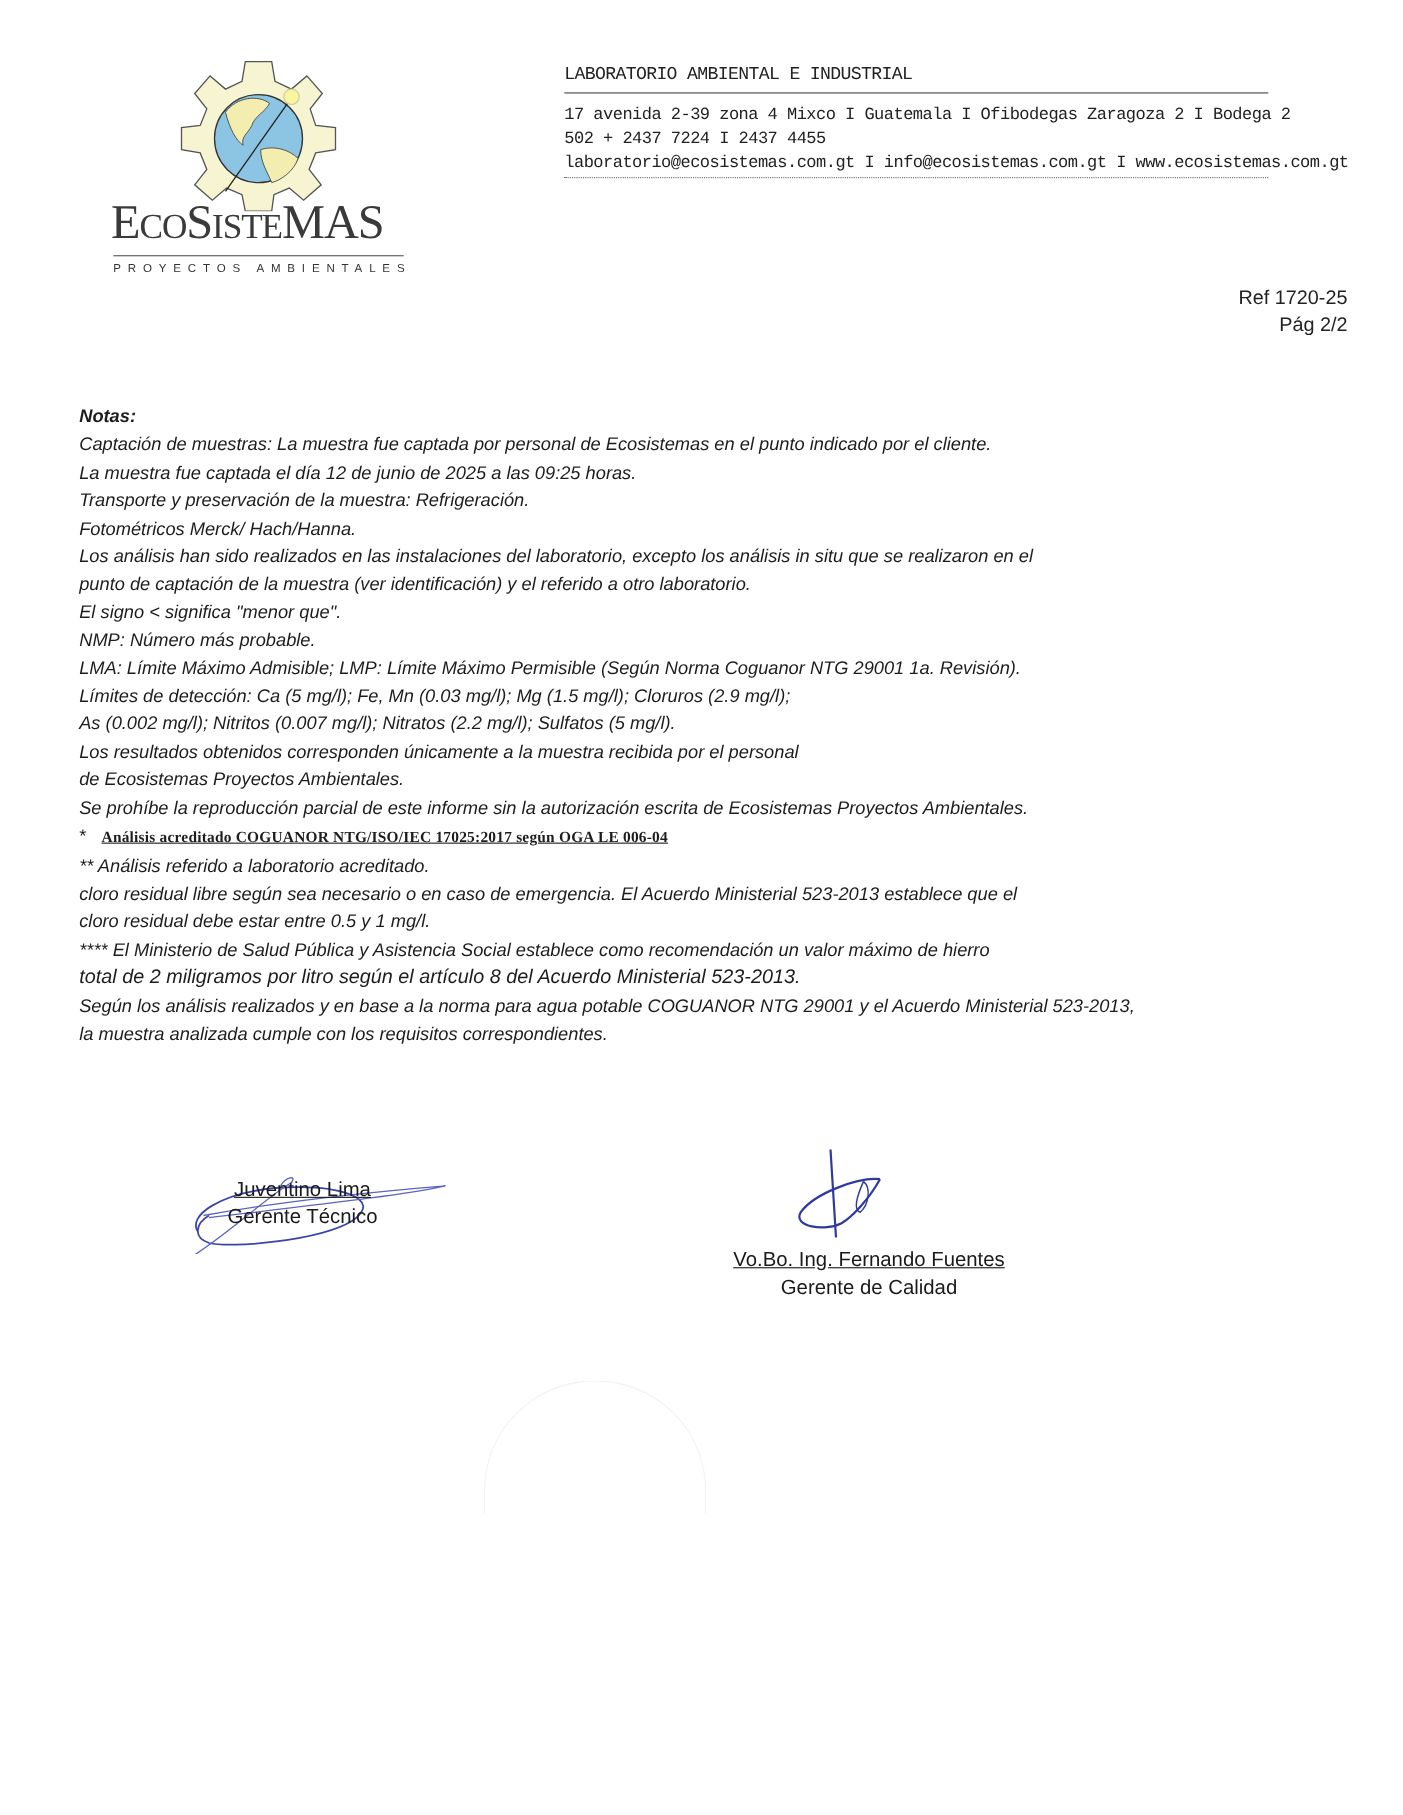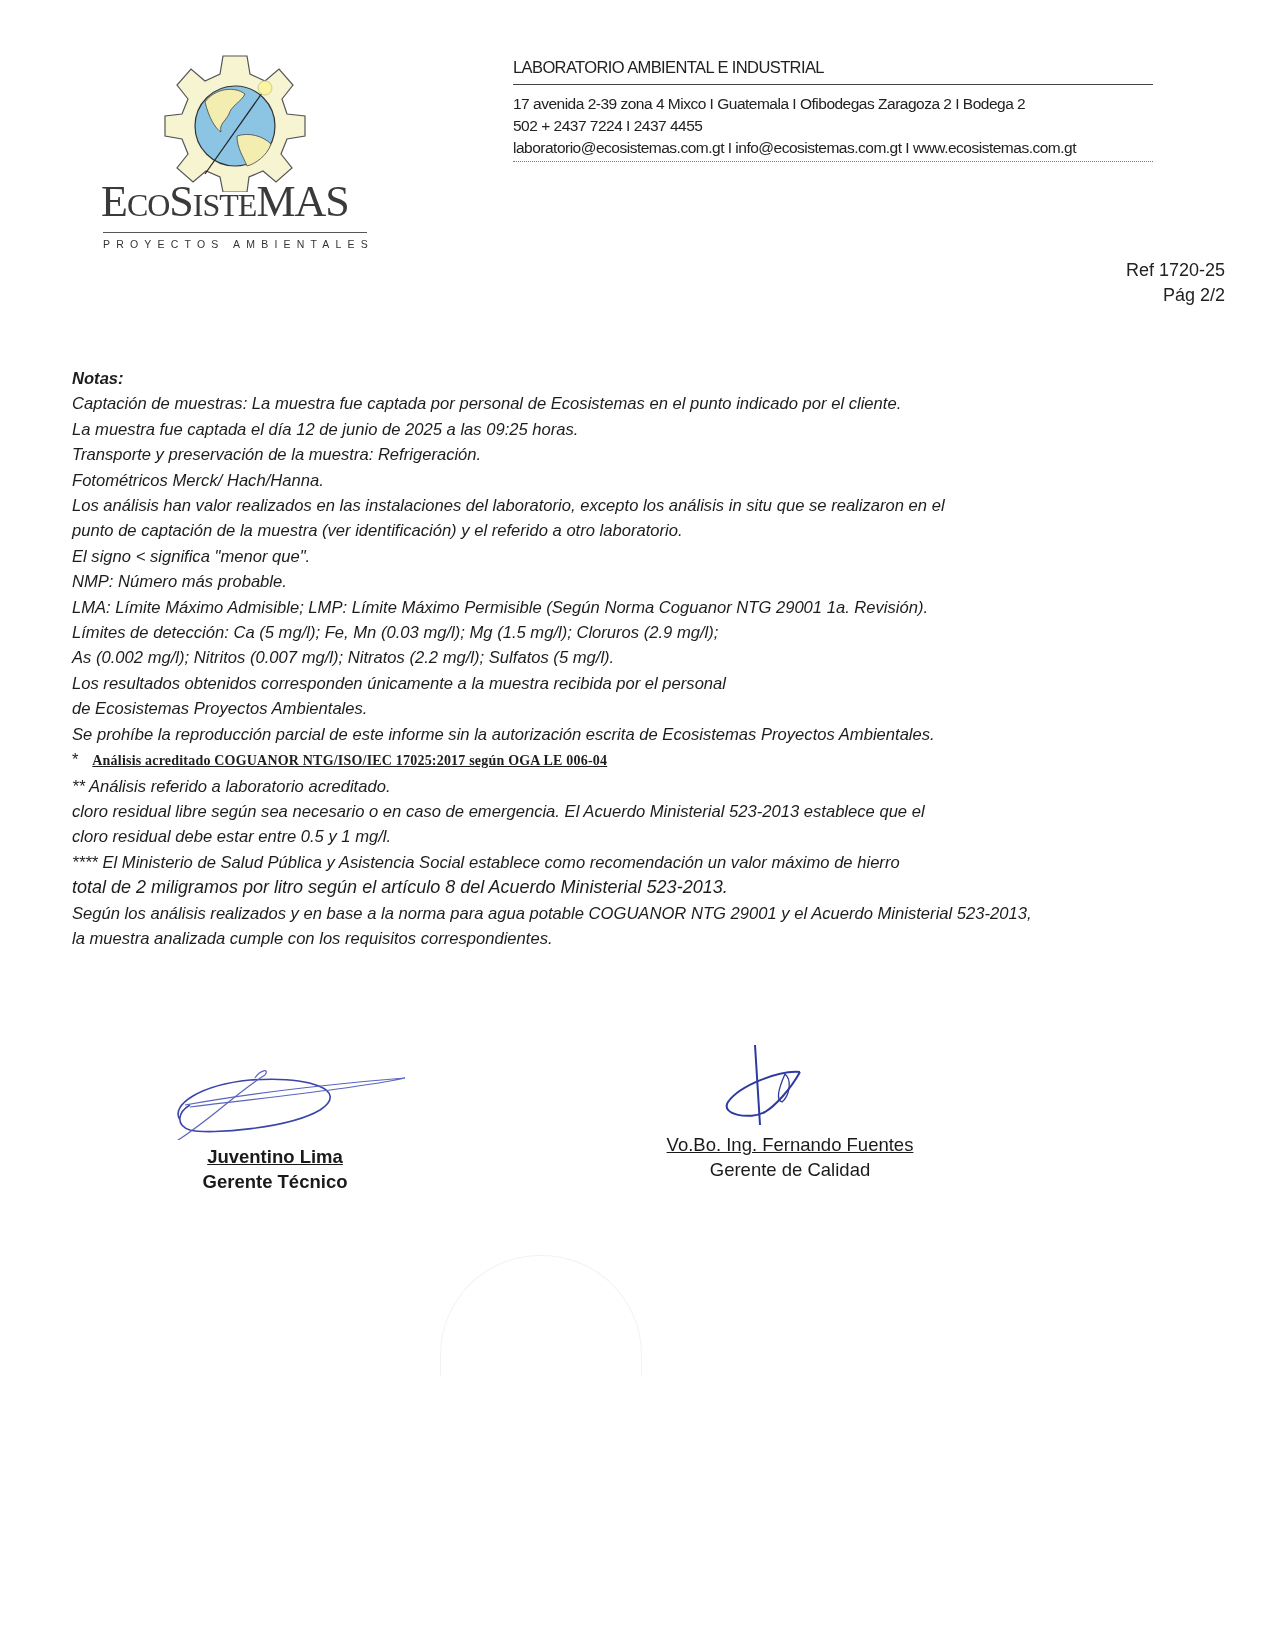--- a/index.html
+++ b/index.html
@@ -14,35 +14,35 @@
     position: absolute; left: 6px; top: 128px; width: 270px;
     font-family: "Liberation Serif", serif; color: #3a3a3a; font-size: 44px; letter-spacing: -1px;
     white-space: nowrap; line-height: 1;
   }
   .logo-word .small { font-size: 32px; }
   .logo-rule { position: absolute; left: 8px; top: 180px; width: 264px; border-top: 1.5px solid #555; }
   .logo-sub {
     position: absolute; left: 8px; top: 186px; width: 270px; font-size: 10.5px; letter-spacing: 6.2px;
     color: #333; white-space: nowrap;
   }
-  .hdr { position: absolute; left: 513px; top: 58px; width: 640px; font-family: Liberation Sans, sans-serif; }
+  .hdr { position: absolute; left: 513px; top: 58px; width: 640px; font-family: Liberation Mono, monospace; }
   .hdr-title { font-size: 16.5px; letter-spacing: -0.6px; color: #222; height: 26px; }
   .hdr-rule { border-top: 1px solid #444; margin-top: 0; width: 640px; }
   .hdr-line { font-size: 15.5px; letter-spacing: -0.5px; color: #222; line-height: 22px; white-space: nowrap; }
   .hdr-lines { padding-top: 8px; }
   .hdr-rule2 { border-top: 1px dotted #777; width: 640px; margin-top: 2px; }
   .ref { position: absolute; right: 50px; top: 258px; text-align: right; font-size: 18px; line-height: 25px; color: #222; }
   .notes { position: absolute; left: 72px; top: 334px; width: 1120px; font-style: italic; font-size: 16.6px; line-height: 25.4px; color: #1d1d1d; }
   .notes .nl { white-space: nowrap; }
   .notes .title { font-weight: bold; margin-top: 32px; }
   .notes .bold-serif { font-family: "Liberation Serif", serif; font-weight: bold; font-style: normal; font-size: 14px; letter-spacing: 0.2px; text-decoration: underline; }
   .notes .bigger { font-size: 18px; }
   .sig { position: absolute; text-align: center; font-size: 18.5px; line-height: 25px; color: #1a1a1a; }
   .sig .name { text-decoration: underline; }
-  .sig1 { left: 175px; top: 1144px; width: 200px; font-weight: bold; }
+  .sig1 { left: 175px; top: 1068px; width: 200px; }
   .sig2 { left: 630px; top: 1132px; width: 320px; }
   .sign-svg { position: absolute; }
   .seal { position: absolute; left: 440px; top: 1255px; width: 200px; height: 120px; border-radius: 100px 100px 0 0; border: 1px solid #f2f2f2; border-bottom: none; }
 </style>
 </head>
 <body>
 
 <div class="logo">
   <svg width="150" height="140" viewBox="0 0 150 140">
     <g transform="translate(75,70)">
@@ -76,21 +76,21 @@
   <div>Ref 1720-25</div>
   <div>Pág 2/2</div>
 </div>
 
 <div class="notes">
   <div class="nl title">Notas:</div>
   <div class="nl">Captación de muestras: La muestra fue captada por personal de Ecosistemas en el punto indicado por el cliente.</div>
   <div class="nl">La muestra fue captada el día 12 de junio de 2025 a las 09:25 horas.</div>
   <div class="nl">Transporte y preservación de la muestra:   Refrigeración.</div>
   <div class="nl">Fotométricos Merck/ Hach/Hanna.</div>
-  <div class="nl">Los análisis han valor realizados en las instalaciones del laboratorio, excepto los análisis in situ que se realizaron en el</div>
+  <div class="nl">Los análisis han sido realizados en las instalaciones del laboratorio, excepto los análisis in situ que se realizaron en el</div>
   <div class="nl">punto de captación de la muestra (ver identificación) y el referido a otro laboratorio.</div>
   <div class="nl">El signo &lt; significa "menor que".</div>
   <div class="nl">NMP: Número más probable.</div>
   <div class="nl">LMA:  Límite Máximo Admisible;   LMP: Límite Máximo Permisible  (Según Norma Coguanor NTG 29001 1a. Revisión).</div>
   <div class="nl">Límites de detección:  Ca (5 mg/l);  Fe, Mn (0.03 mg/l);  Mg (1.5 mg/l); Cloruros (2.9 mg/l);</div>
   <div class="nl">As (0.002 mg/l); Nitritos (0.007 mg/l);  Nitratos (2.2 mg/l);  Sulfatos (5 mg/l).</div>
   <div class="nl">Los resultados obtenidos corresponden únicamente a la muestra recibida por el personal</div>
   <div class="nl">de Ecosistemas Proyectos Ambientales.</div>
   <div class="nl">Se prohíbe la reproducción parcial de este informe sin la autorización escrita de Ecosistemas Proyectos Ambientales.</div>
   <div class="nl">

